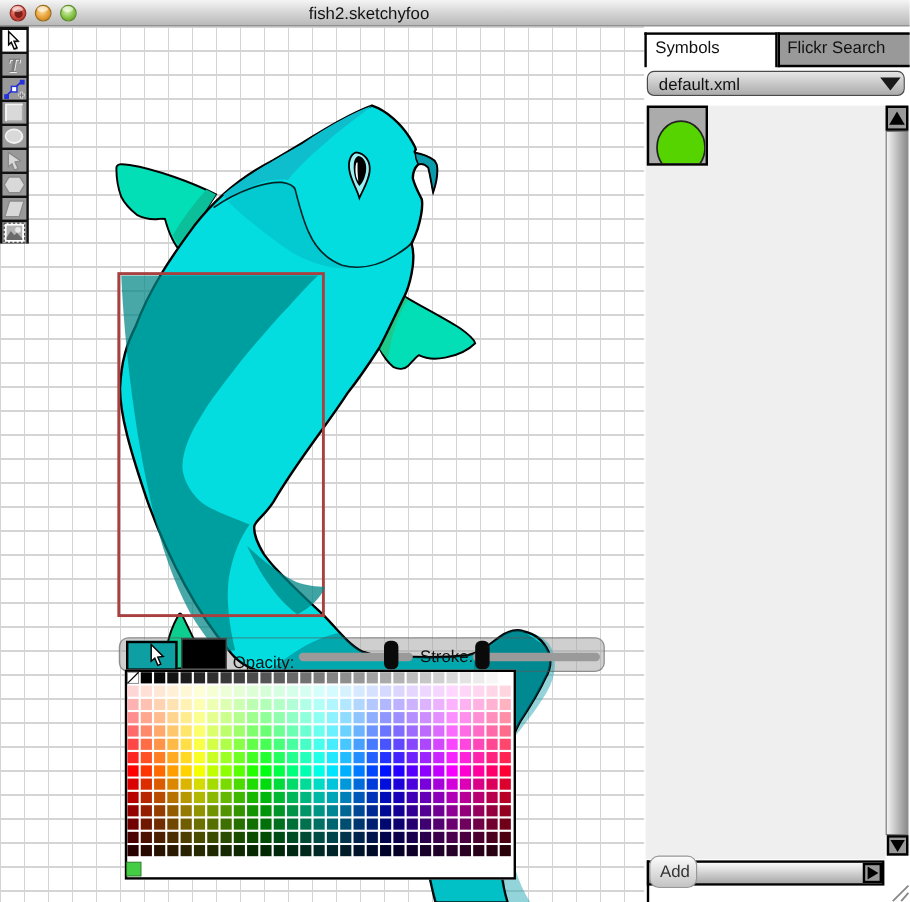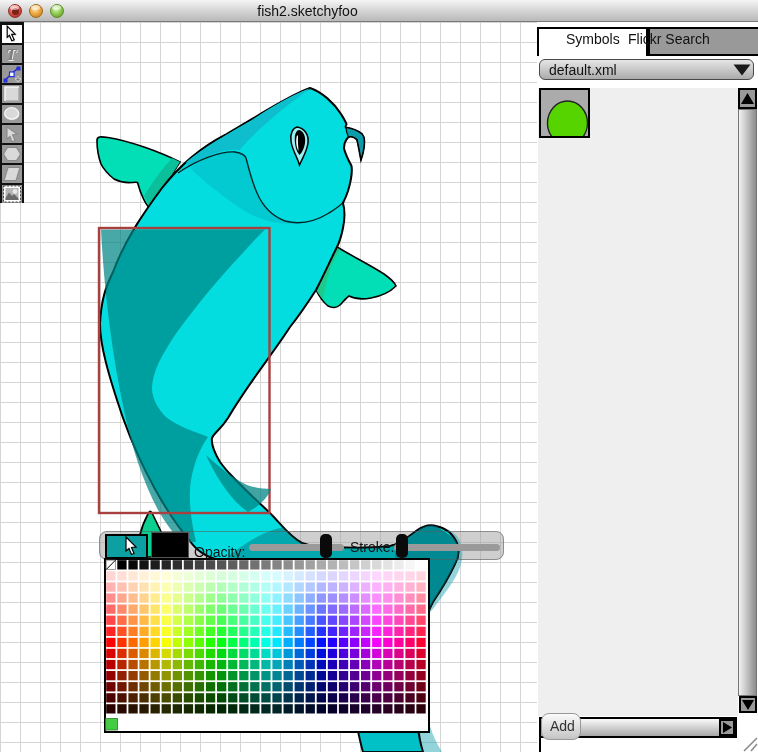--- a/index.html
+++ b/index.html
@@ -532,24 +532,24 @@
 <rect x="383.2" y="704.2" width="9.3" height="9.3" fill="#290022"></rect>
 <rect x="394.3" y="704.2" width="9.3" height="9.3" fill="#290019"></rect>
 <rect x="405.4" y="704.2" width="9.3" height="9.3" fill="#290011"></rect>
 <rect x="416.4" y="704.2" width="9.3" height="9.3" fill="#290008"></rect>
 <rect x="105.5" y="718.5" width="12" height="11.5" fill="#44cc44" stroke="#2a7a2a" stroke-width="0.8"></rect>
 </svg>
 
 <div class="abs" id="rpanel"></div>
 <div class="abs" style="left:537px;top:27px;width:111px;height:29px;background:#fff;
      border:2px solid #000;border-bottom:none;box-sizing:border-box;"></div>
-<div class="tx abs" style="left:546px;top:31px;margin-left:20px;">Symbols</div>
+<div class="tx abs" style="left:546px;top:31px;">Symbols</div>
 <div class="abs" style="left:648px;top:27px;width:110px;height:29px;background:#999;
      border:2px solid #000;border-right:none;box-sizing:border-box;"></div>
-<div class="tx abs" style="left:628px;top:31px;">Flickr Search</div>
+<div class="tx abs" style="left:656px;top:31px;">Flickr Search</div>
 
 <div class="abs" style="left:539px;top:59px;width:215px;height:21px;border-radius:6px;
      background:linear-gradient(180deg,#e6e6e6,#ababab);border:1.5px solid #4a4a4a;box-sizing:border-box;"></div>
 <div class="tx abs" style="left:549px;top:62px;">default.xml</div>
 <svg class="abs" style="left:733px;top:64px" width="18" height="12" viewBox="0 0 18 12">
   <path d="M0.5,0.5 L17.5,0.5 L9,11.5 Z" fill="#1a1a1a"></path>
   </svg>
 
 <div class="abs" style="left:538px;top:88px;width:200px;height:628px;background:#efefef;"></div>
 

